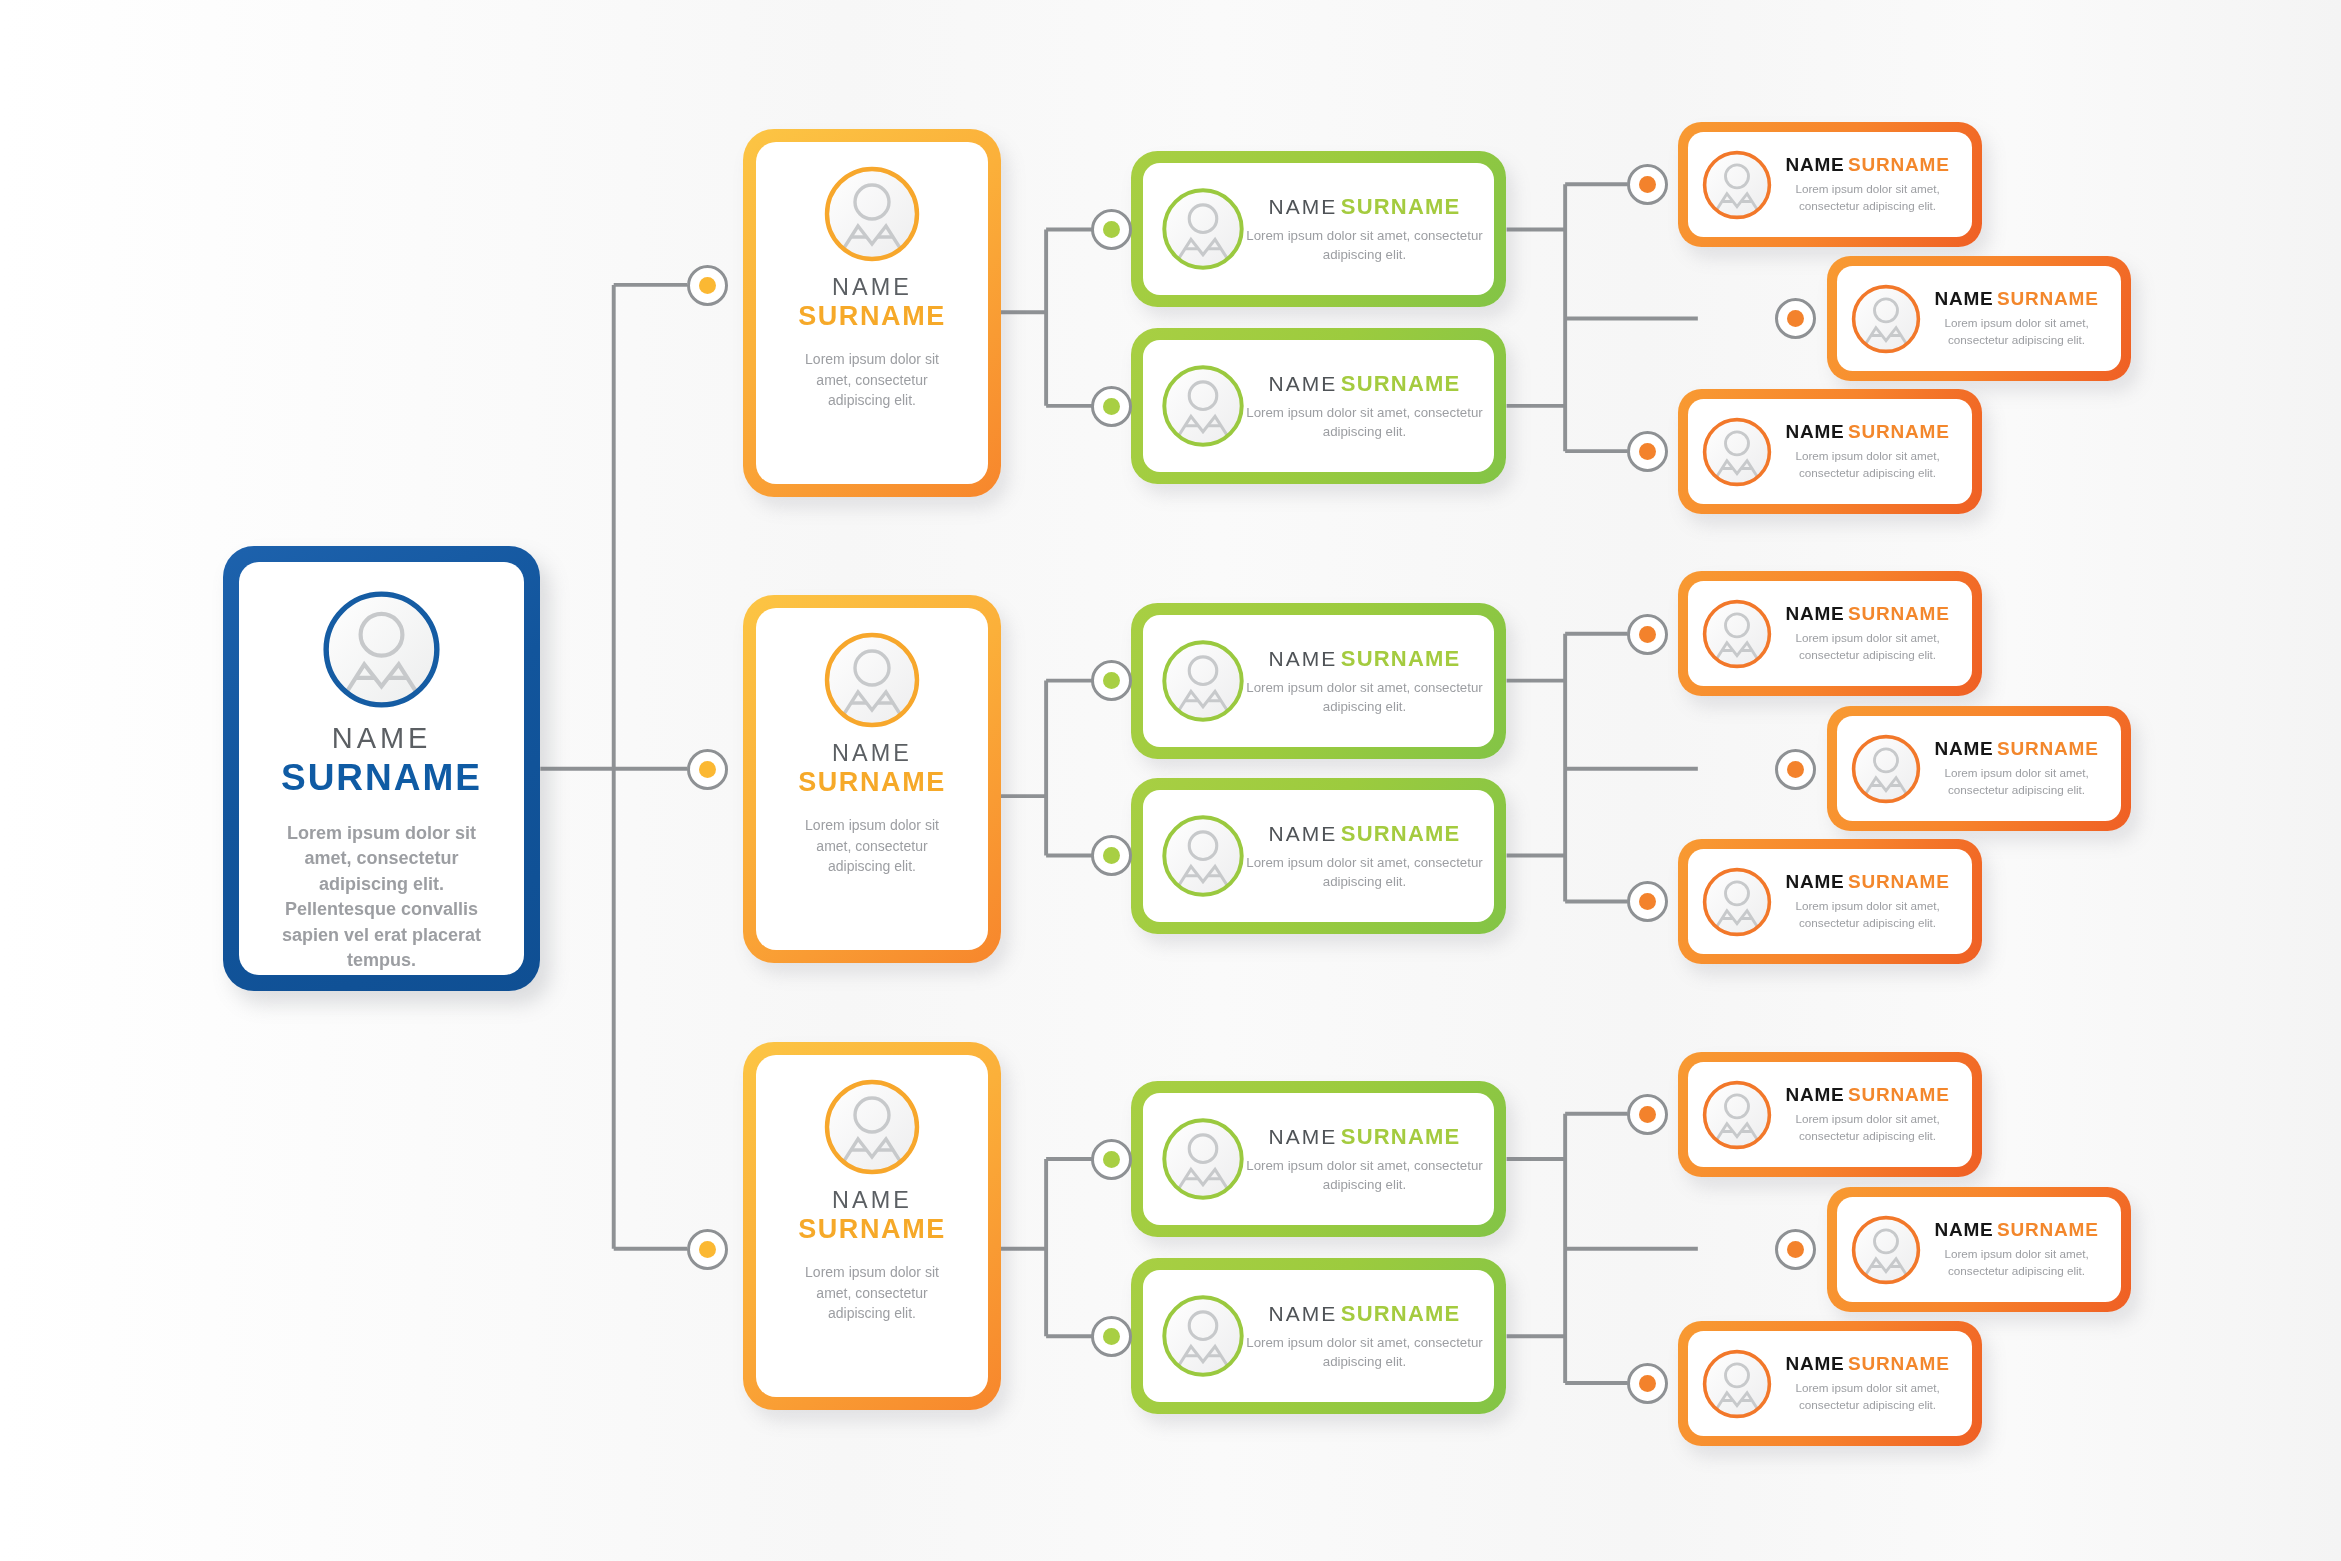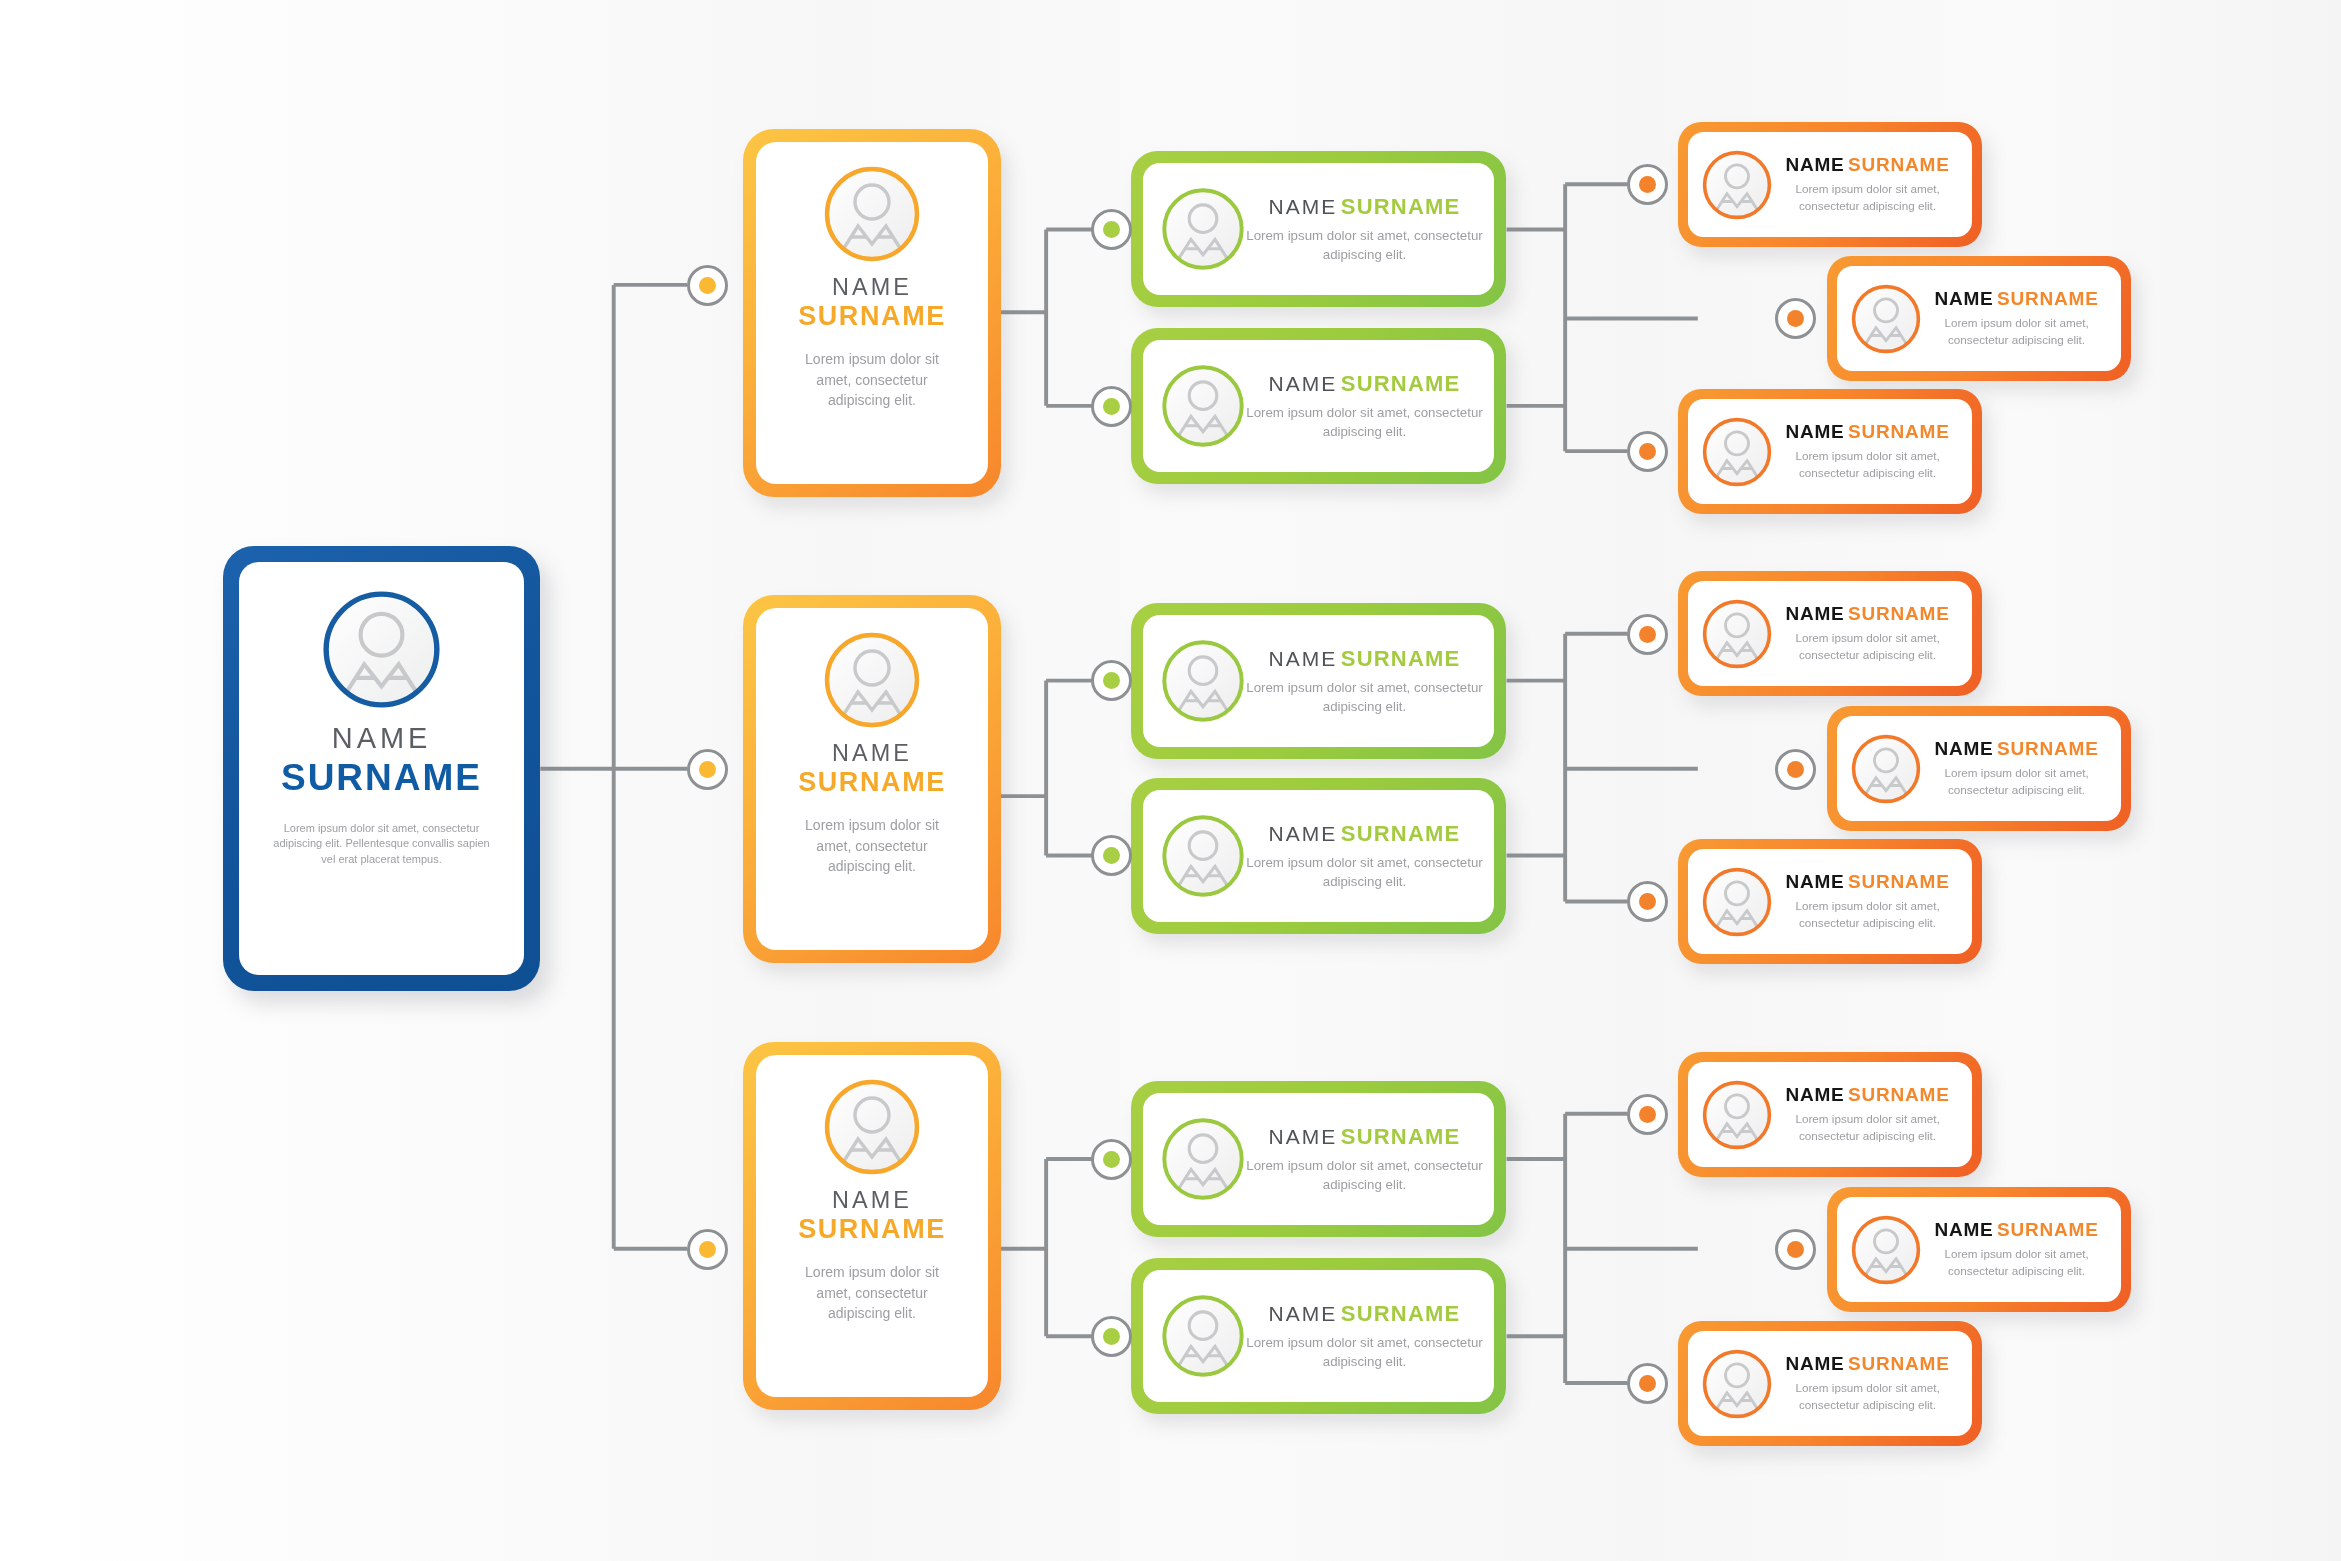--- a/index.html
+++ b/index.html
@@ -26,22 +26,22 @@
         background:linear-gradient(150deg,#1d62ad 0%,#12559c 45%,#0f4f93 100%);
         padding:15.6px;border-radius:31px;
         box-shadow:9.4px 12.5px 20px rgba(110,115,125,.22);}
   .root .inner{inset:15.6px;border-radius:20px;}
   .root-body{position:absolute;inset:0;display:flex;flex-direction:column;
         align-items:center;padding-top:26.5px;}
   .root .nm{font-size:29px;letter-spacing:3.9px;color:#5b5f63;font-weight:300;
         margin-top:11px;}
   .root .sn{font-size:37px;letter-spacing:2px;color:#0f5ba4;font-weight:700;
         margin-top:1.6px;}
-  .root .desc{font-size:11px;line-height:1.42;color:#9c9ea2;text-align:center;
-        margin-top:22px;width:226px;font-weight:400;}
+  .root .desc{font-size:18px;line-height:1.42;color:#9c9ea2;text-align:center;
+        margin-top:22px;width:226px;font-weight:700;}
 
   
   .lvl2{width:258px;height:368px;border-radius:31px;padding:13.3px;
         background:linear-gradient(140deg,#fcc544 0%,#fbb03a 42%,#f7862c 100%);}
   .lvl2 .inner{inset:13.3px;border-radius:20px;}
   .lvl2-body{position:absolute;inset:0;display:flex;flex-direction:column;
         align-items:center;padding-top:22px;}
   .lvl2 .nm{font-size:23.4px;letter-spacing:3.1px;color:#5b5f63;font-weight:300;margin-top:9.4px;}
   .lvl2 .sn{font-size:27px;letter-spacing:1.6px;color:#f6a929;font-weight:700;margin-top:0.8px;}
   .lvl2 .desc{font-size:14px;line-height:1.45;color:#9c9ea2;text-align:center;

